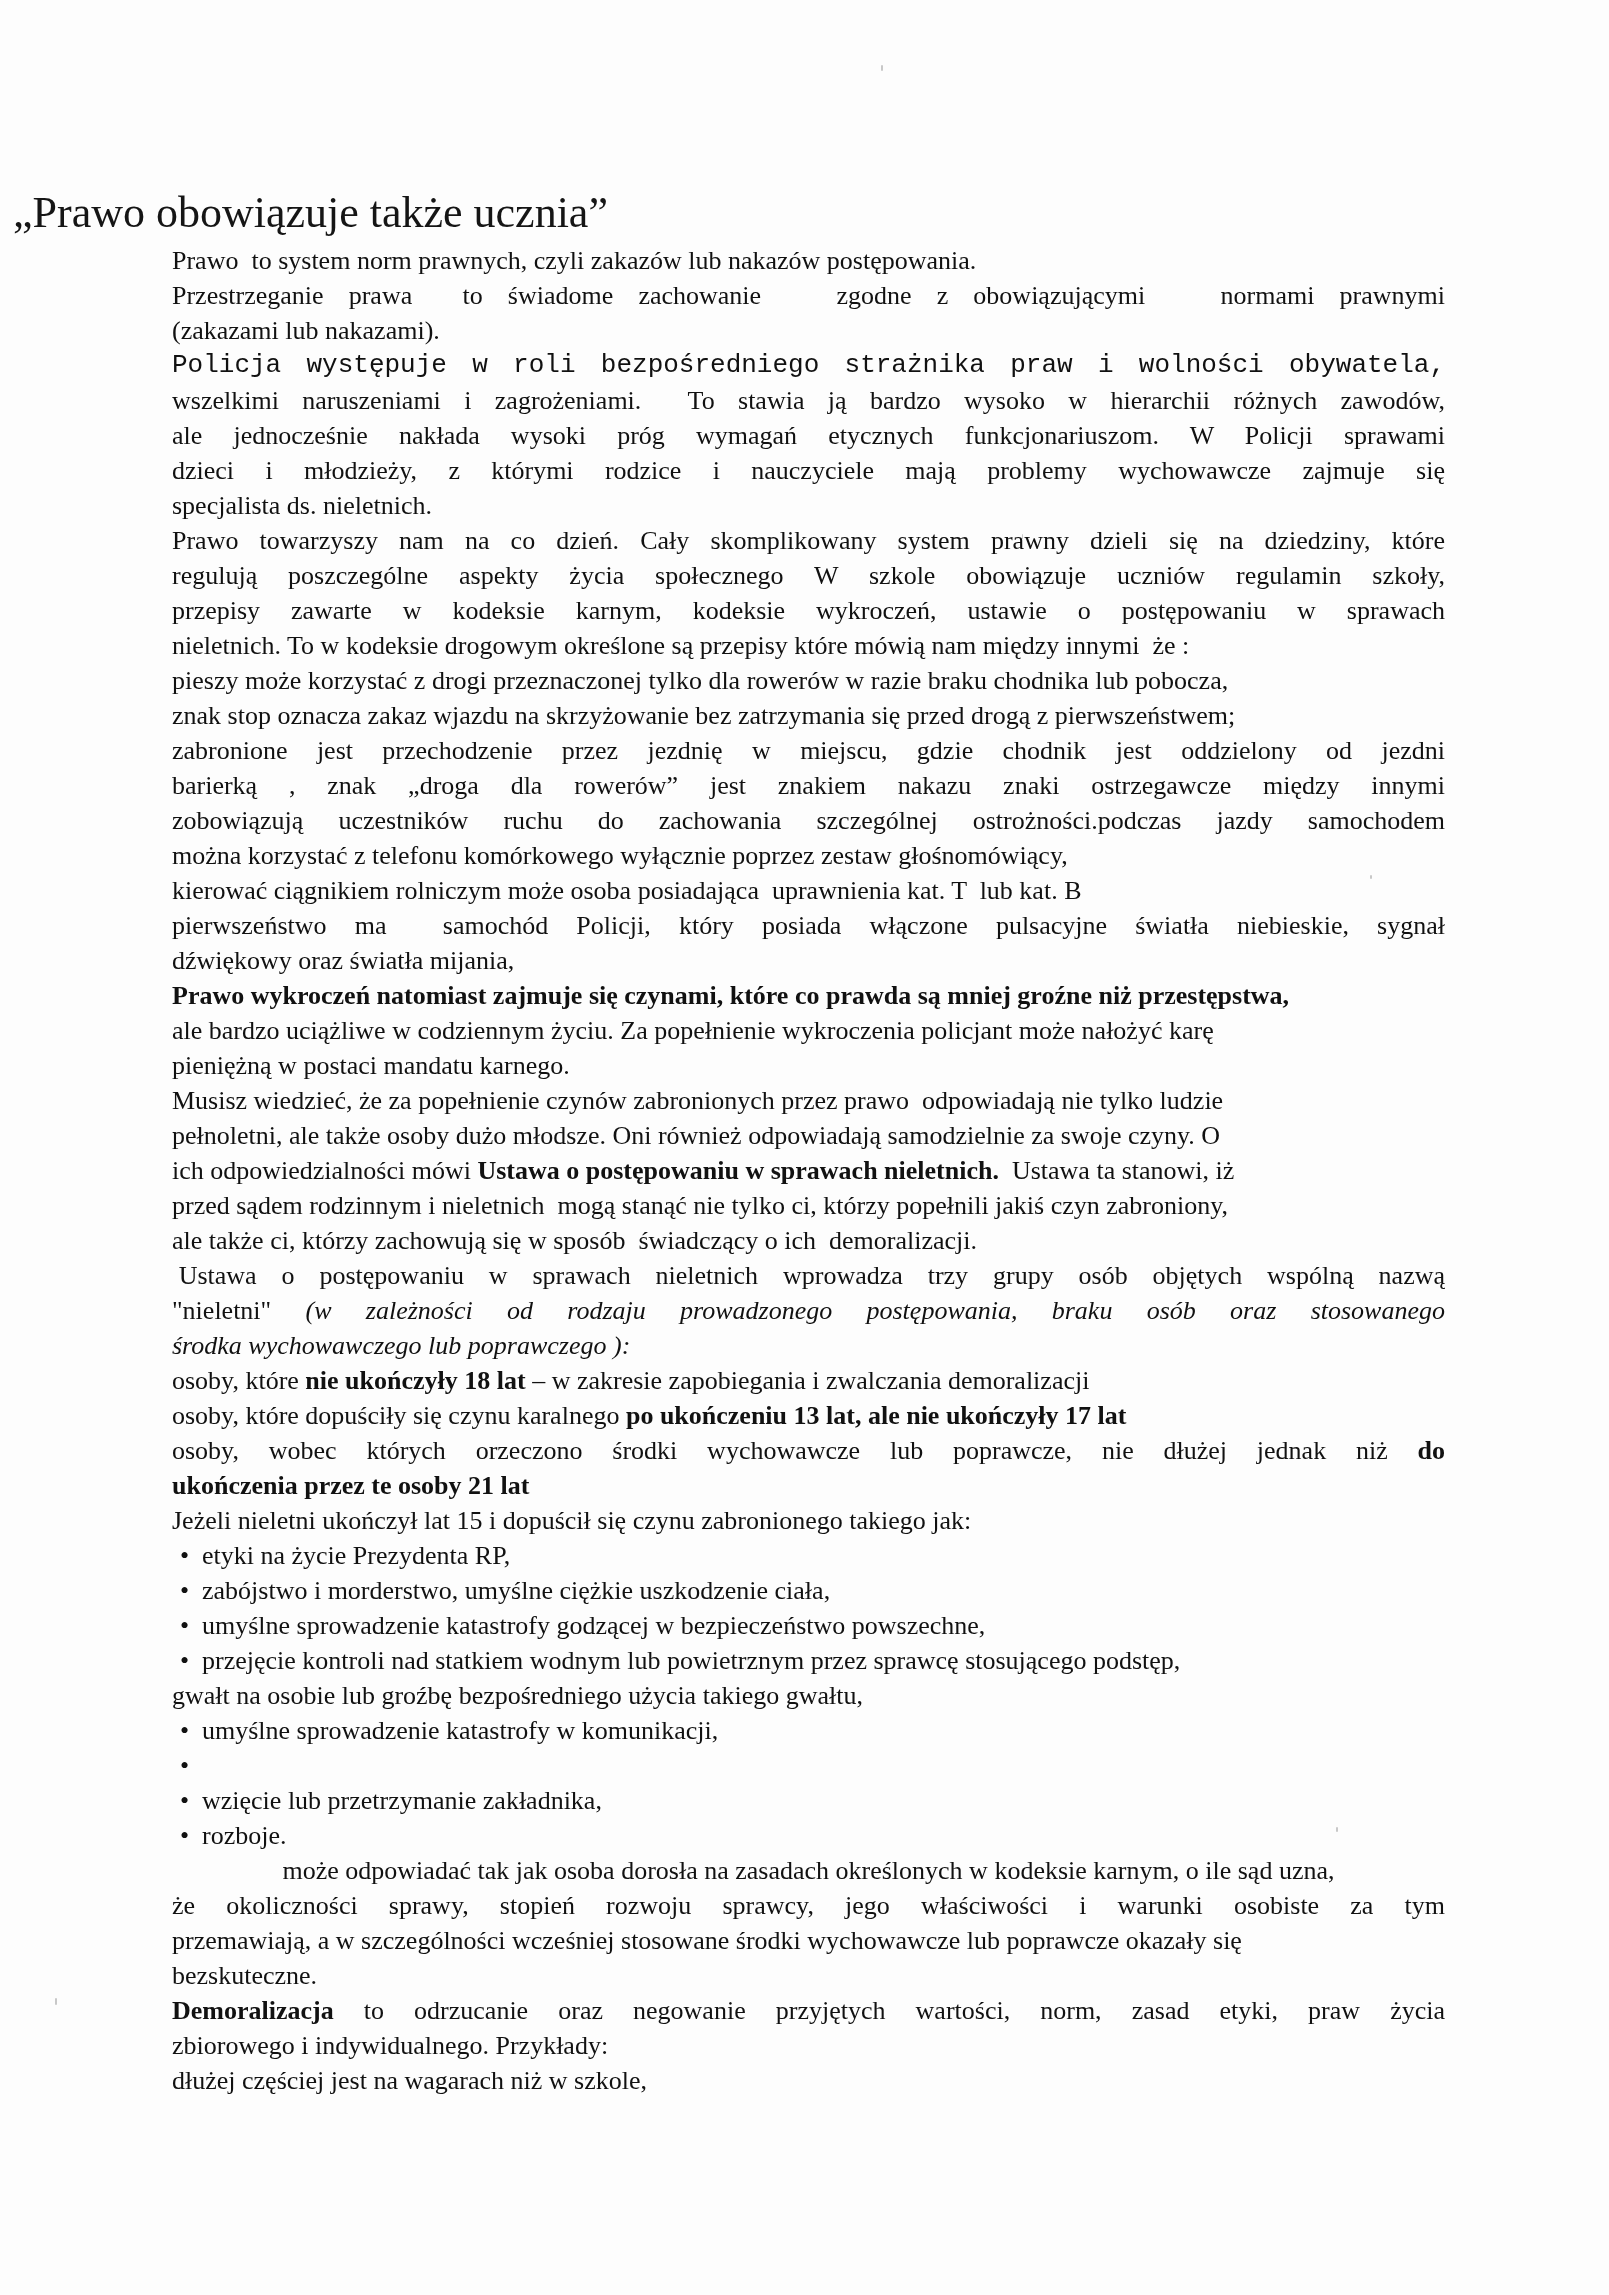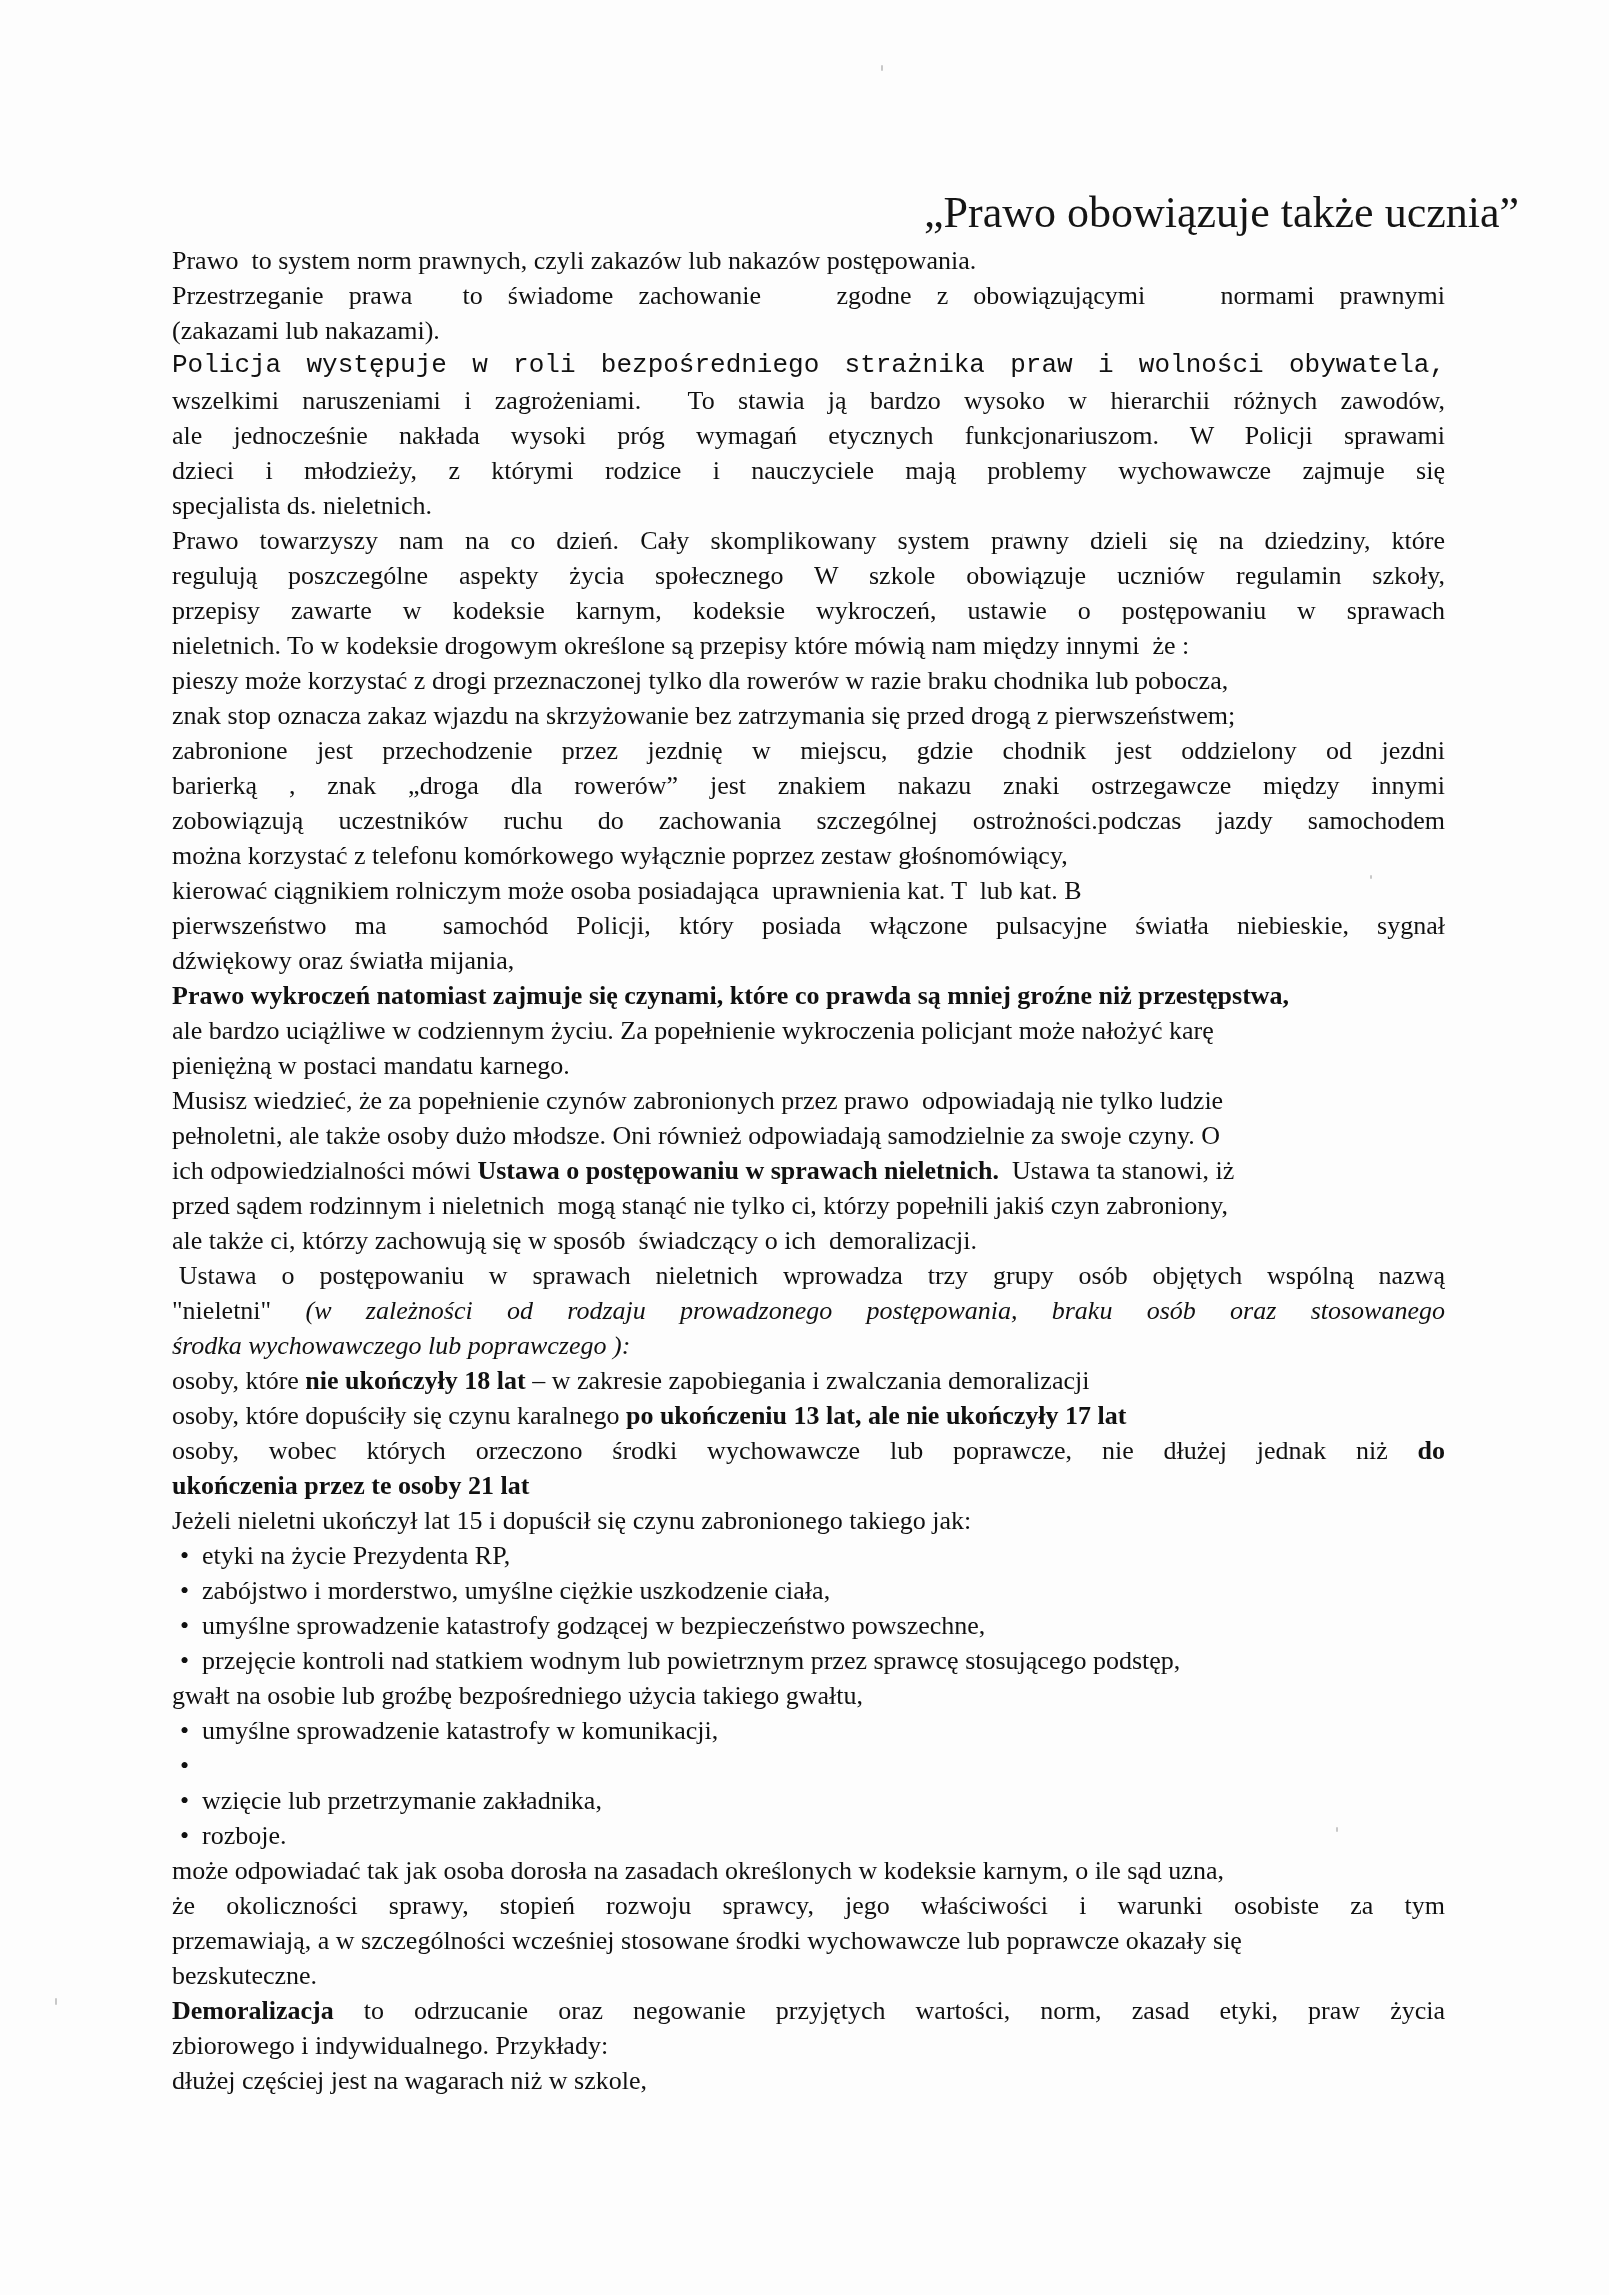--- a/index.html
+++ b/index.html
@@ -16,24 +16,24 @@
       color: #111111;
     }
     .page {
       position: absolute;
       left: 0; top: 0;
       width: 1609px; height: 2295px;
       background: #fdfdfd;
     }
     .title {
       position: absolute;
-      left: 0;
+      left: 13px;
       width: 1519px;
       top: 186px;
-      text-align: right;
+      text-align: left;
       font-size: 44px;
       line-height: 53px;
       color: #151515;
       white-space: nowrap;
     }
     .body {
       position: absolute;
       left: 172px;
       top: 243px;
       width: 1273px;
@@ -130,21 +130,21 @@
       <div class="ln" style="white-space: pre;">Jeżeli nieletni ukończył lat 15 i dopuścił się czynu zabronionego takiego jak:</div>
       <div class="ln bullet" style="white-space: pre;"><span class="dot">•</span><span>etyki na życie Prezydenta RP,</span></div>
       <div class="ln bullet" style="white-space: pre;"><span class="dot">•</span><span>zabójstwo i morderstwo, umyślne ciężkie uszkodzenie ciała,</span></div>
       <div class="ln bullet" style="white-space: pre;"><span class="dot">•</span><span>umyślne sprowadzenie katastrofy godzącej w bezpieczeństwo powszechne,</span></div>
       <div class="ln bullet" style="white-space: pre;"><span class="dot">•</span><span>przejęcie kontroli nad statkiem wodnym lub powietrznym przez sprawcę stosującego podstęp,</span></div>
       <div class="ln" style="white-space: pre;">gwałt na osobie lub groźbę bezpośredniego użycia takiego gwałtu,</div>
       <div class="ln bullet" style="white-space: pre;"><span class="dot">•</span><span>umyślne sprowadzenie katastrofy w komunikacji,</span></div>
       <div class="ln bullet" style="white-space: pre;"><span class="dot">•</span></div>
       <div class="ln bullet" style="white-space: pre;"><span class="dot">•</span><span>wzięcie lub przetrzymanie zakładnika,</span></div>
       <div class="ln bullet" style="white-space: pre;"><span class="dot">•</span><span>rozboje.</span></div>
-      <div class="ln" style="white-space: pre;">może odpowiadać tak jak osoba dorosła na zasadach określonych w kodeksie karnym, o ile sąd uzna,</div>
+      <div class="ln" style="white-space: pre; text-align: center;">może odpowiadać tak jak osoba dorosła na zasadach określonych w kodeksie karnym, o ile sąd uzna,</div>
       <div class="ln j" style="white-space: pre-wrap;">że okoliczności sprawy, stopień rozwoju sprawcy, jego właściwości i warunki osobiste za tym</div>
       <div class="ln" style="white-space: pre;">przemawiają, a w szczególności wcześniej stosowane środki wychowawcze lub poprawcze okazały się</div>
       <div class="ln" style="white-space: pre;">bezskuteczne.</div>
       <div class="ln j" style="white-space: pre-wrap;"><span class="b">Demoralizacja</span><span> to odrzucanie oraz negowanie przyjętych wartości, norm, zasad etyki, praw życia</span></div>
       <div class="ln" style="white-space: pre;">zbiorowego i indywidualnego. Przykłady:</div>
       <div class="ln" style="white-space: pre;">dłużej częściej jest na wagarach niż w szkole,</div>
     </div>
 </div>
 
 

